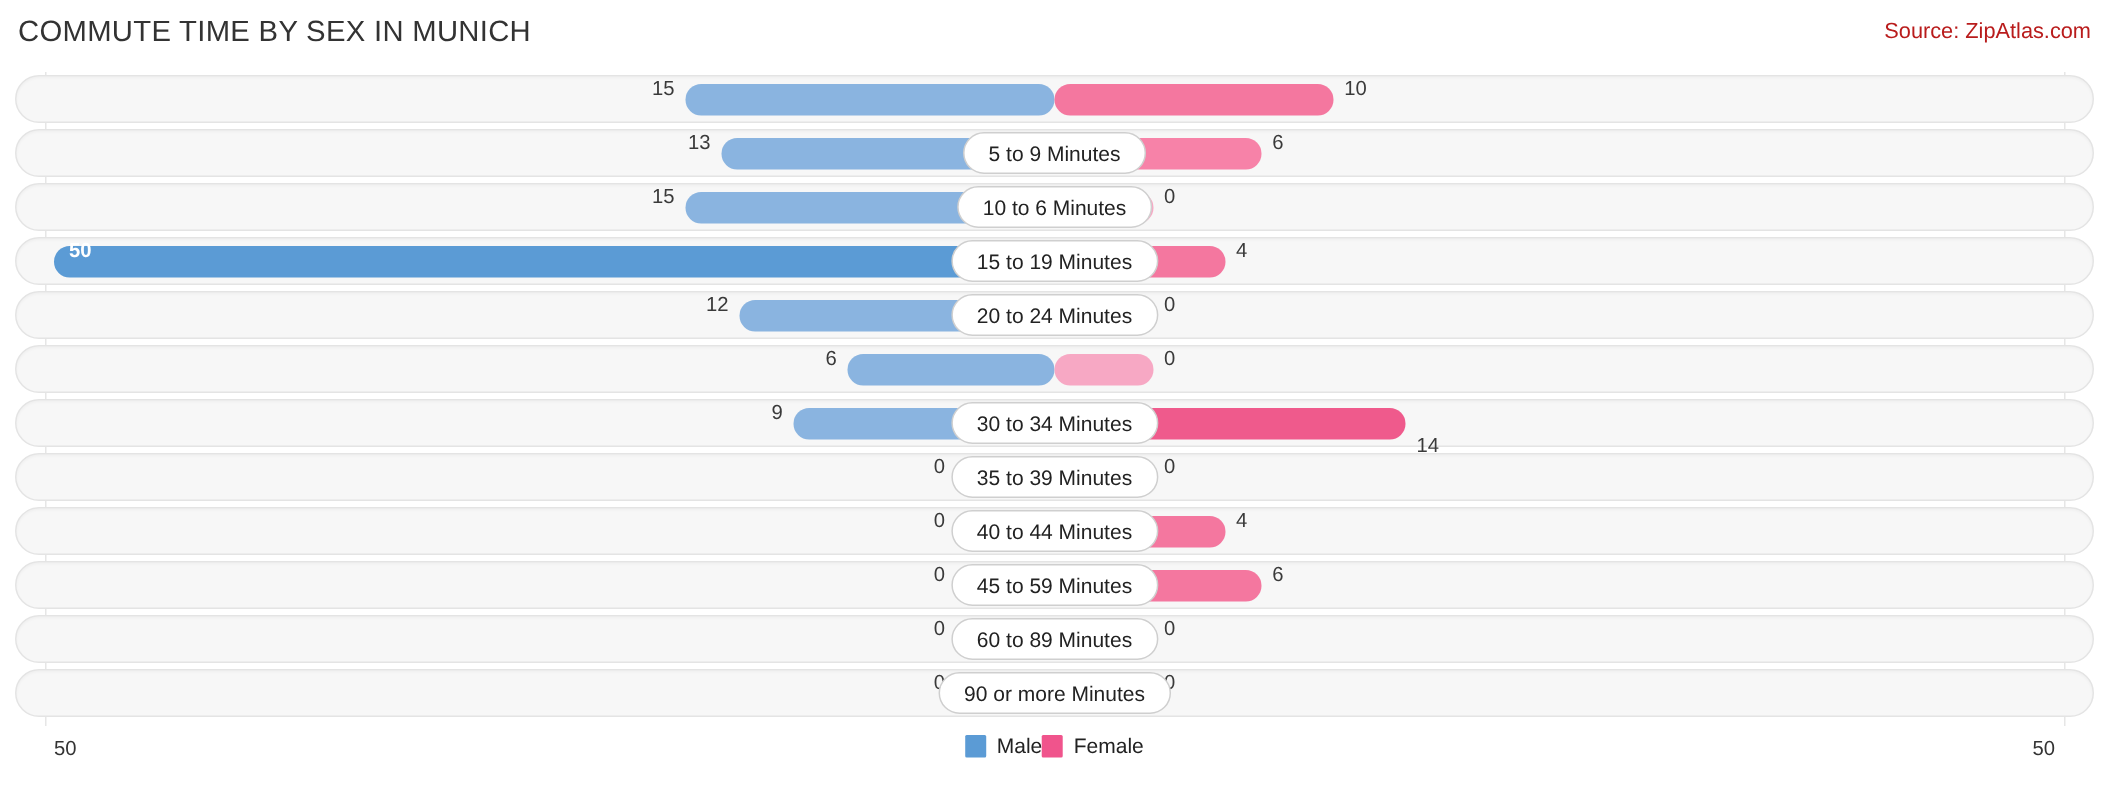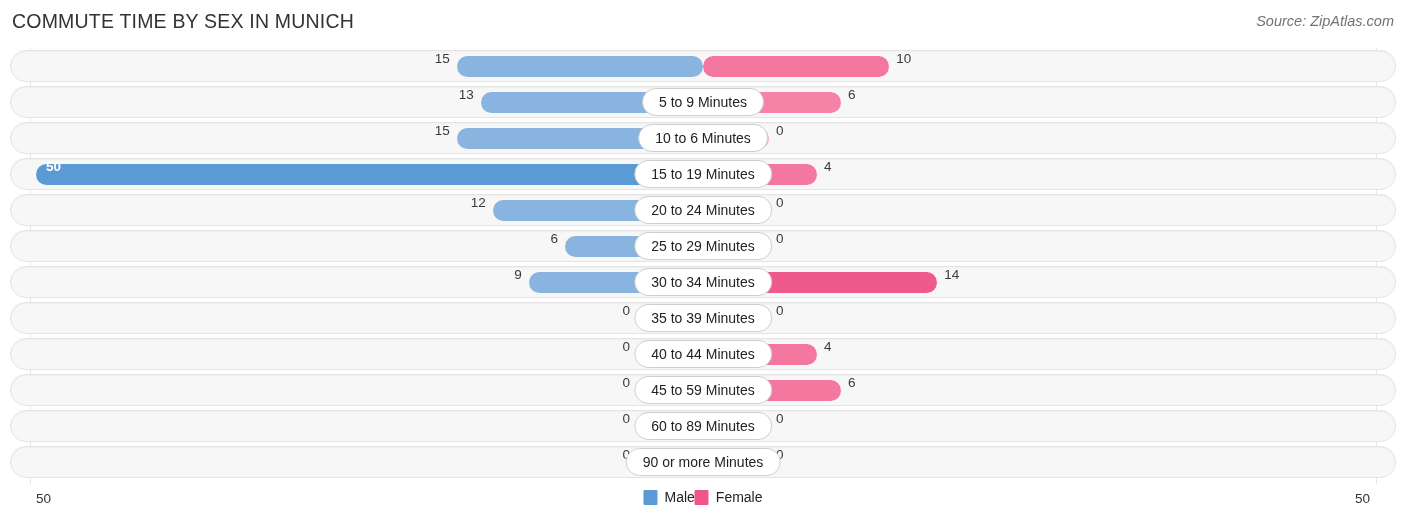--- a/index.html
+++ b/index.html
@@ -27,22 +27,21 @@
     font-size: 19.5px;
     font-weight: 400;
     color: #333333;
     letter-spacing: .2px;
     white-space: nowrap;
   }
   .chart-source {
     position: absolute;
     right: 12px; top: 13px;
     font-size: 14.5px;
-    font-style: italic;
-    color: #737373;
+    color: #b91c1c;
     white-space: nowrap;
   }
 
   
   .plot {
     position: absolute;
     left: 0; top: 48px;
     width: 1406px;
     height: 432px;
   }
@@ -202,28 +201,27 @@
           <div class="bar female" style="width: 66px; background: rgb(247, 168, 196);"></div>
           <div class="val female" style="left: calc(50% + 66px);">0</div>
           <div class="cat-pill">20 to 24 Minutes</div>
         </div>
         <div class="row">
           <div class="track"></div>
           <div class="bar male" style="width: 138.12px; background: rgb(138, 180, 224);"></div>
           <div class="val male" style="right: calc(50% + 138.12px);">6</div>
           <div class="bar female" style="width: 66px; background: rgb(247, 168, 196);"></div>
           <div class="val female" style="left: calc(50% + 66px);">0</div>
-          <div class="cat-pill">25 to 29 Minutes</div>
         </div>
         <div class="row">
           <div class="track"></div>
           <div class="bar male" style="width: 174.18px; background: rgb(138, 180, 224);"></div>
           <div class="val male" style="right: calc(50% + 174.18px);">9</div>
           <div class="bar female" style="width: 234.28px; background: rgb(239, 90, 140);"></div>
-          <div class="val female" style="left: calc(50% + 234.28px);">14</div>
+          <div class="val female" style="left: calc(50% + 234.28px); margin-top: 22px;">14</div>
           <div class="cat-pill">30 to 34 Minutes</div>
         </div>
         <div class="row">
           <div class="track"></div>
           <div class="bar male" style="width: 66px; background: rgb(173, 201, 234);"></div>
           <div class="val male" style="right: calc(50% + 66px);">0</div>
           <div class="bar female" style="width: 66px; background: rgb(247, 168, 196);"></div>
           <div class="val female" style="left: calc(50% + 66px);">0</div>
           <div class="cat-pill">35 to 39 Minutes</div>
         </div>

